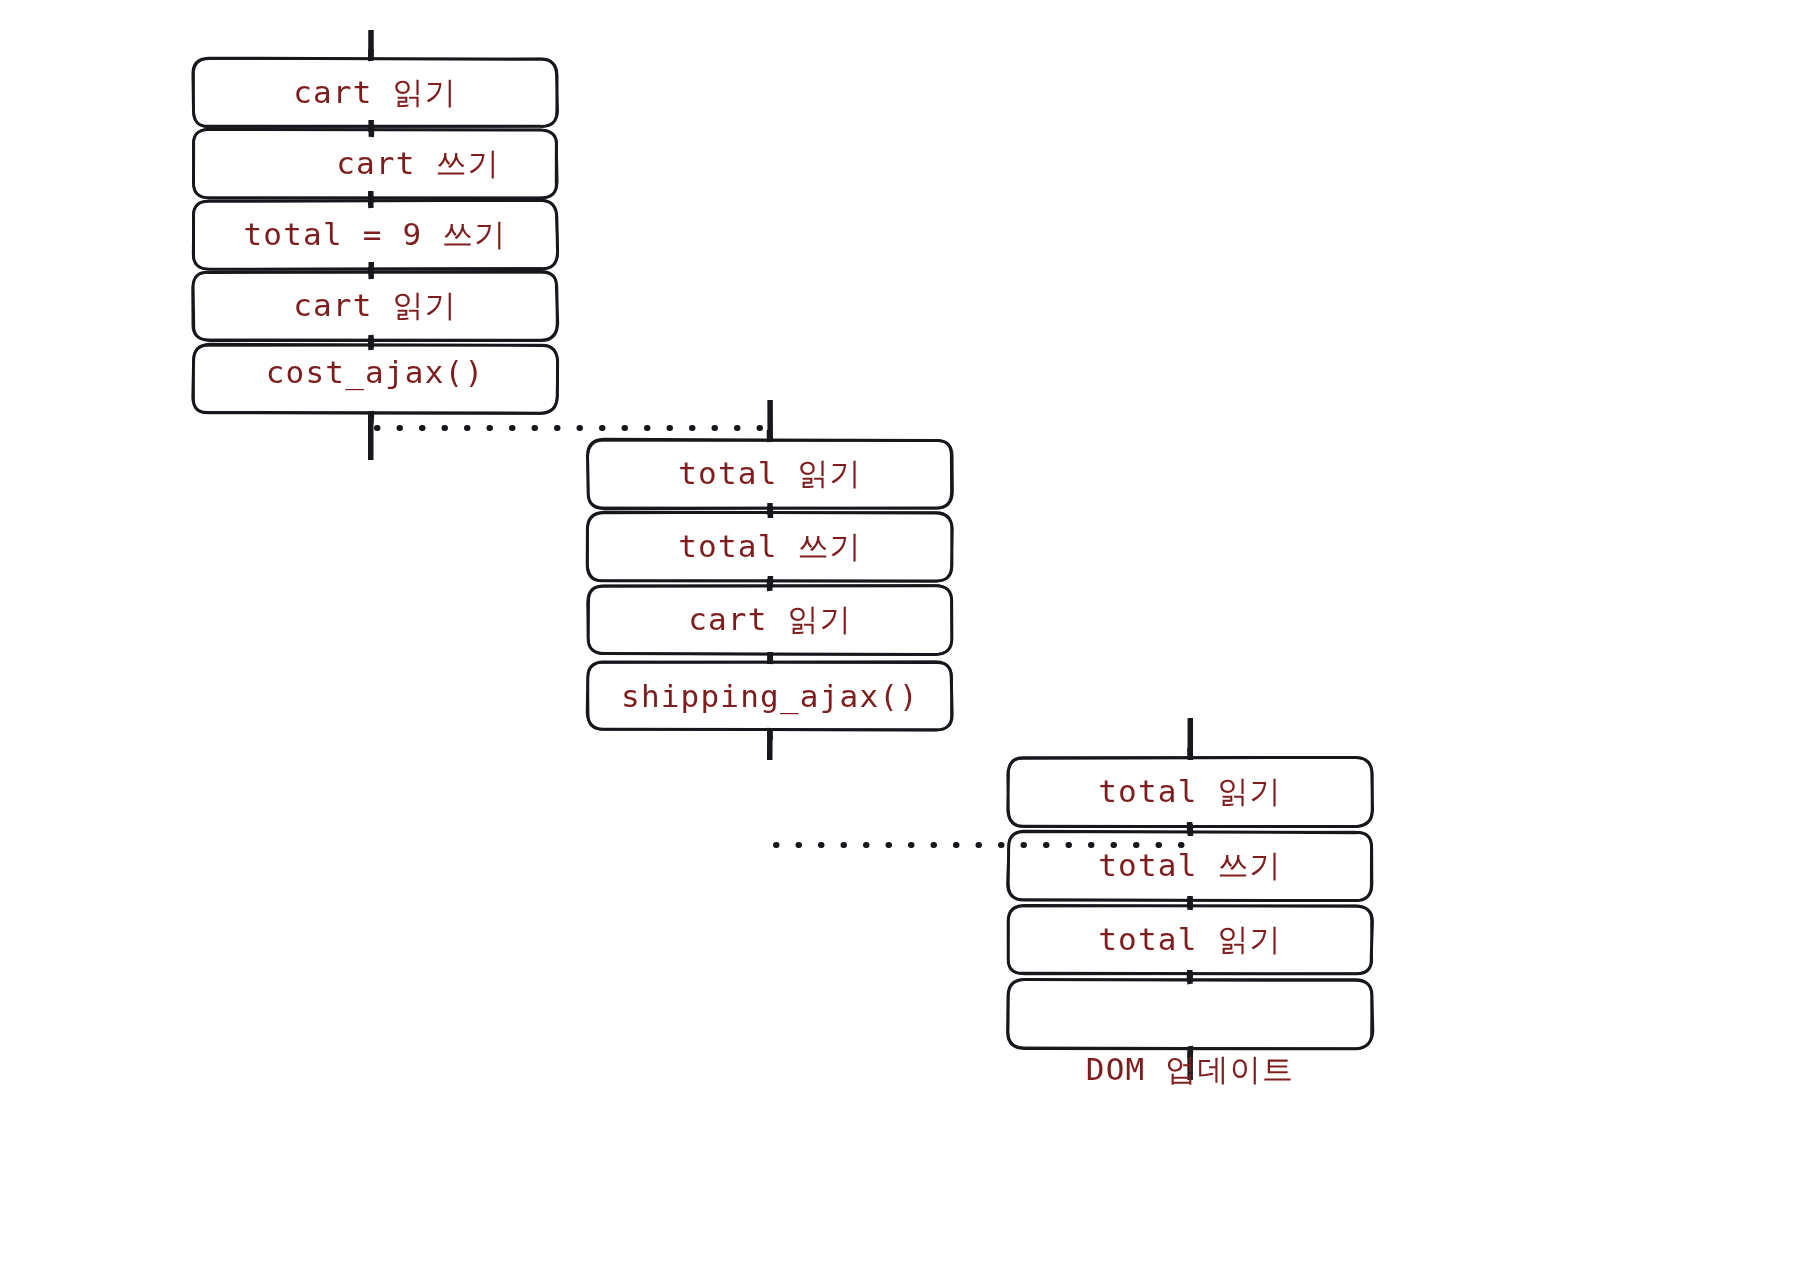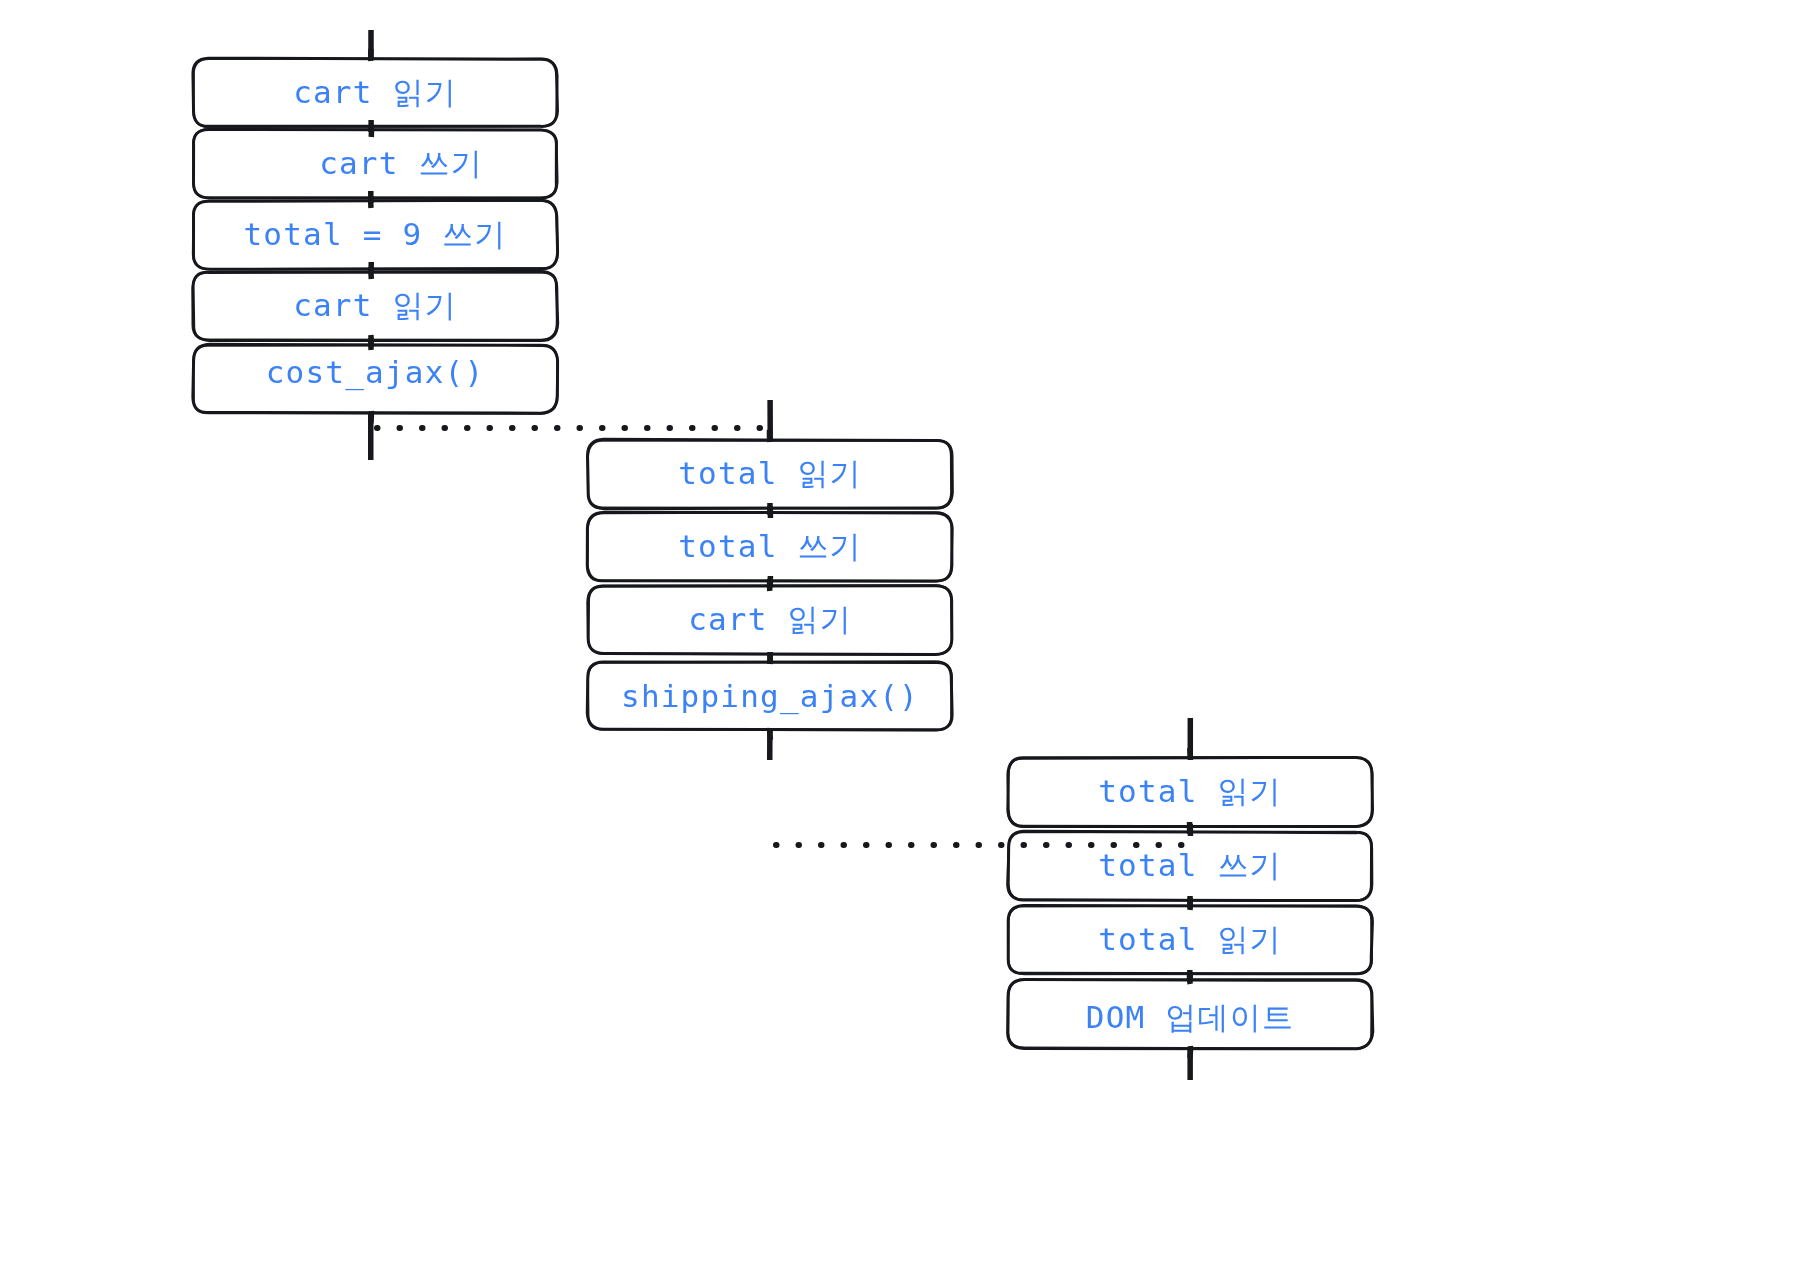--- a/index.html
+++ b/index.html
@@ -5,21 +5,21 @@
   html,body{margin:0;padding:0;background:#ffffff;}
   body{width:1804px;height:1281px;position:relative;overflow:hidden;
        font-family:"DejaVu Sans Mono","Liberation Mono",monospace;}
   #stage{position:absolute;inset:0;}
   svg.layer{position:absolute;left:0;top:0;width:1804px;height:1281px;}
   .boxtext{
     position:absolute;
     display:flex;align-items:center;justify-content:center;
     font-family:"DejaVu Sans Mono","Liberation Mono",monospace;
     font-size:31px;
-    color:#3b82f6;
+    color:#7f1d1d;
     letter-spacing:1.2px;
     white-space:nowrap;
     pointer-events:none;
   }
   .timeline-hit{position:absolute;}
 </style>
 </head>
 <body>
 
 <div id="stage">
@@ -77,29 +77,29 @@
       <path d="M 1190.0539769660681 898 Q 1190.3928200926632 904 1190.0265305736102 910" fill="none" stroke="#16181c" stroke-width="5.5" stroke-linecap="butt"></path>
       <path d="M 1190.039106518263 896 Q 1190.0214075013996 902 1190.0618598673027 908" fill="none" stroke="#16181c" stroke-width="5.5" stroke-linecap="butt"></path>
       <path d="M 1189.531690001022 972 Q 1189.256030775979 978 1190.1281846687198 984" fill="none" stroke="#16181c" stroke-width="5.5" stroke-linecap="butt"></path>
       <path d="M 1189.8217687455472 970 Q 1189.7715997762978 976 1190.0595942905638 982" fill="none" stroke="#16181c" stroke-width="5.5" stroke-linecap="butt"></path>
       <path d="M 1190.4225687431172 1046 Q 1190.7571280848235 1052 1189.8769372343086 1058" fill="none" stroke="#16181c" stroke-width="5.5" stroke-linecap="butt"></path>
       <path d="M 377 428.1116032678168 L 768 427.9710035871714" fill="none" stroke="#16181c" stroke-width="6" stroke-linecap="round" stroke-dasharray="0.5 22"></path>
       <path d="M 776 845.0875773171429 L 1188 844.9754580012523" fill="none" stroke="#16181c" stroke-width="6" stroke-linecap="round" stroke-dasharray="0.5 22"></path>
     </svg>
   <div id="labels">
       <div class="boxtext" style="left: 193px; top: 59px; width: 364px; height: 68px;">cart 읽기</div>
-      <div class="boxtext" style="left: 193px; top: 130px; width: 416px; height: 68px;">cart 쓰기</div>
+      <div class="boxtext" style="left: 210px; top: 130px; width: 416px; height: 68px;">cart 쓰기</div>
       <div class="boxtext" style="left: 193px; top: 201px; width: 364px; height: 68px;">total = 9 쓰기</div>
       <div class="boxtext" style="left: 193px; top: 272px; width: 364px; height: 68px;">cart 읽기</div>
       <div class="boxtext" style="left: 193px; top: 345px; width: 364px; height: 53px;">cost_ajax()</div>
       <div class="boxtext" style="left: 588px; top: 440px; width: 364px; height: 68px;">total 읽기</div>
       <div class="boxtext" style="left: 588px; top: 513px; width: 364px; height: 68px;">total 쓰기</div>
       <div class="boxtext" style="left: 588px; top: 586px; width: 364px; height: 68px;">cart 읽기</div>
       <div class="boxtext" style="left: 588px; top: 662px; width: 364px; height: 68px;">shipping_ajax()</div>
       <div class="boxtext" style="left: 1008px; top: 758px; width: 364px; height: 68px;">total 읽기</div>
       <div class="boxtext" style="left: 1008px; top: 832px; width: 364px; height: 68px;">total 쓰기</div>
       <div class="boxtext" style="left: 1008px; top: 906px; width: 364px; height: 68px;">total 읽기</div>
-      <div class="boxtext" style="left: 1008px; top: 984px; width: 364px; height: 68px;">DOM 업데이트</div>
+      <div class="boxtext" style="left: 1008px; top: 1036px; width: 364px; height: 68px;">DOM 업데이트</div>
     </div>
 <div class="timeline-hit" style="left: 363px; top: 30px; width: 16px; height: 430px;"></div>
     <div class="timeline-hit" style="left: 762px; top: 400px; width: 16px; height: 360px;"></div>
     <div class="timeline-hit" style="left: 1182px; top: 718px; width: 16px; height: 362px;"></div>
   </div>
 
 </body></html>

